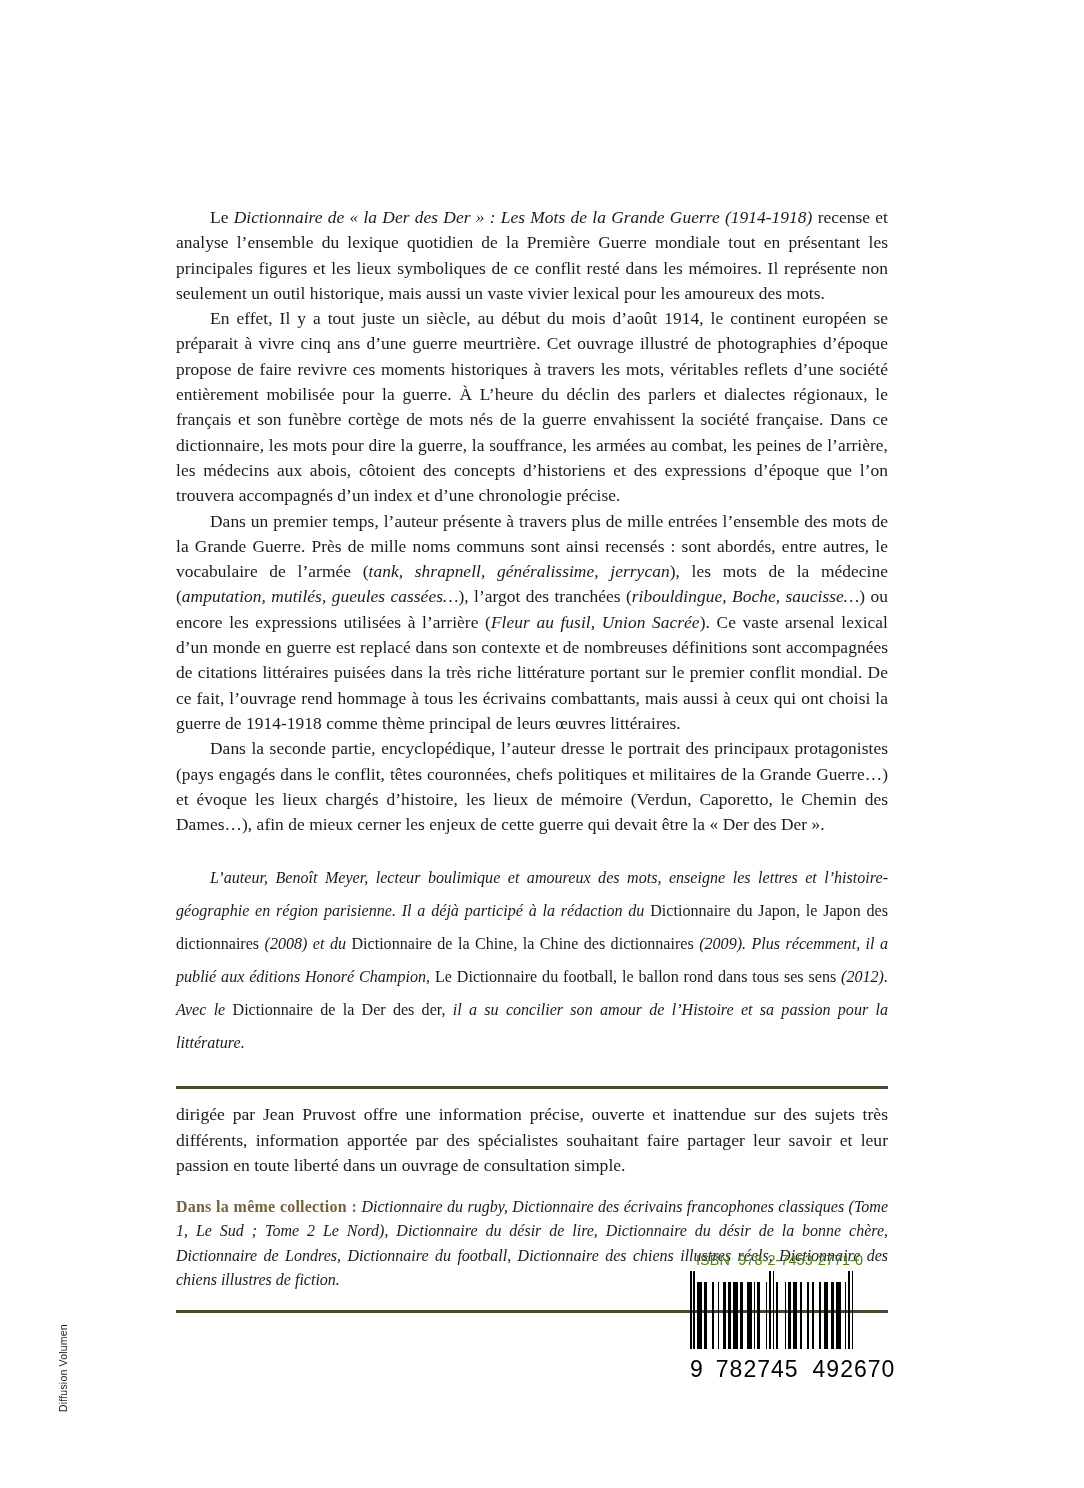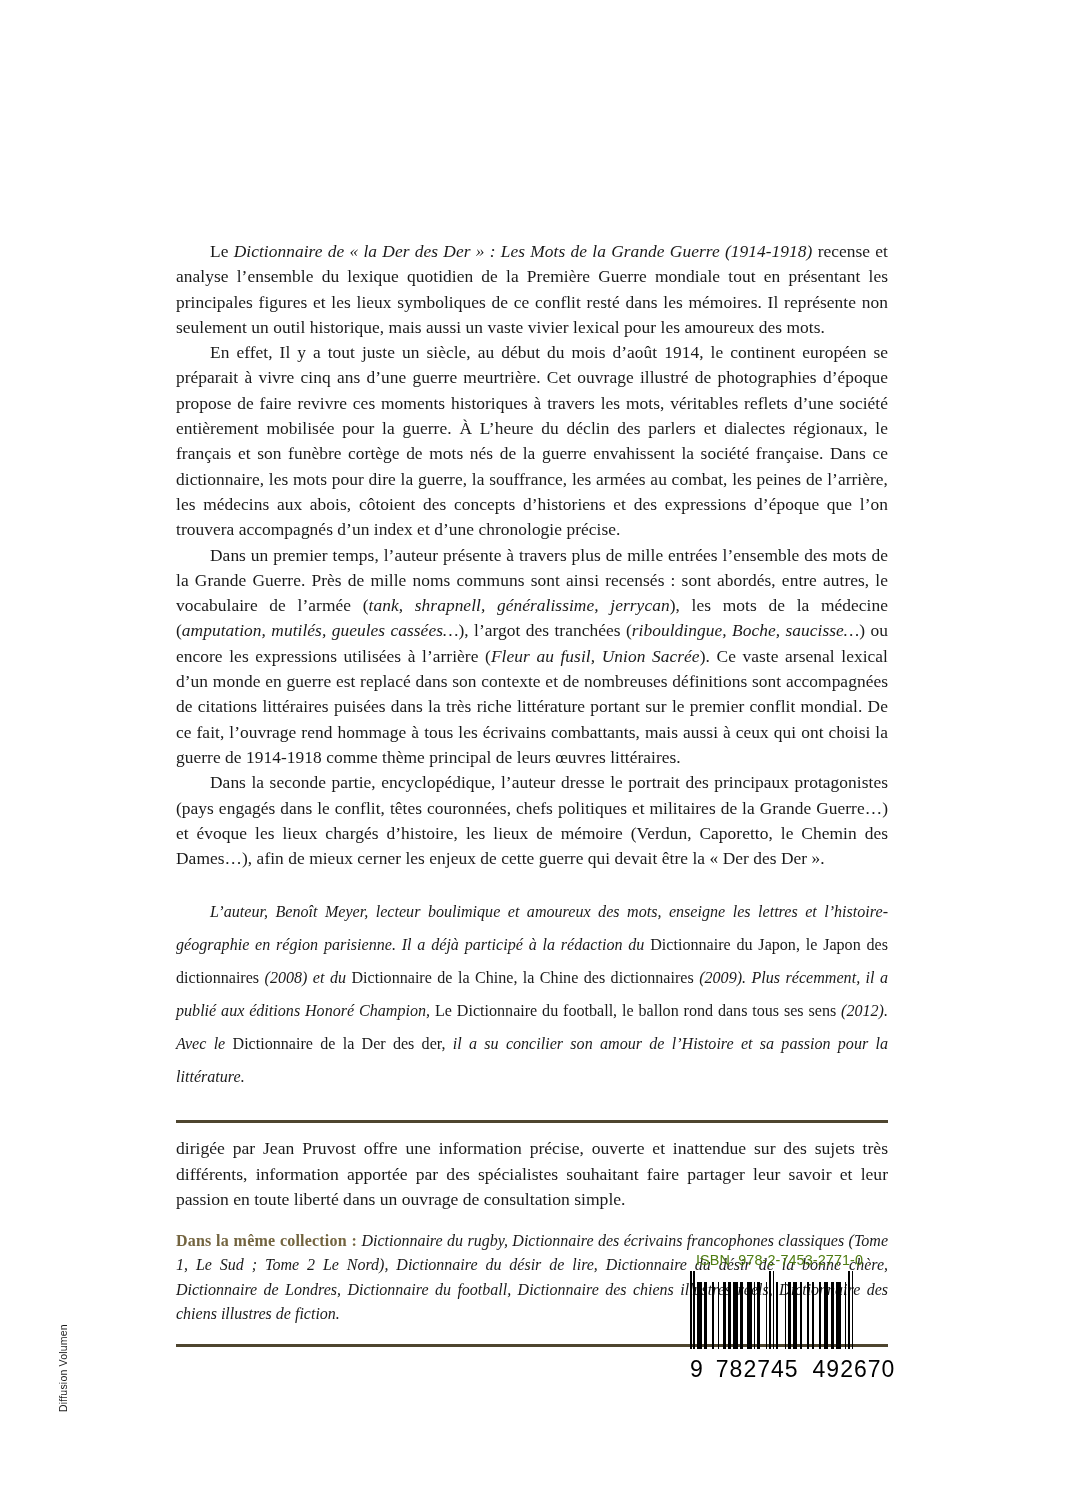--- a/index.html
+++ b/index.html
@@ -22,21 +22,20 @@
     inset: 0;
     background: #ffffff;
   }
 
   
   #content {
     position: absolute;
     left: 176px;
     top: 205px;
     width: 712px;
-    margin-top: 34px;
   }
 
   p.body-par {
     margin: 0;
     text-align: justify;
     text-justify: inter-word;
     font-size: 17.4px;
     line-height: 25.3px;
     text-indent: 34px;
     hyphens: manual;

